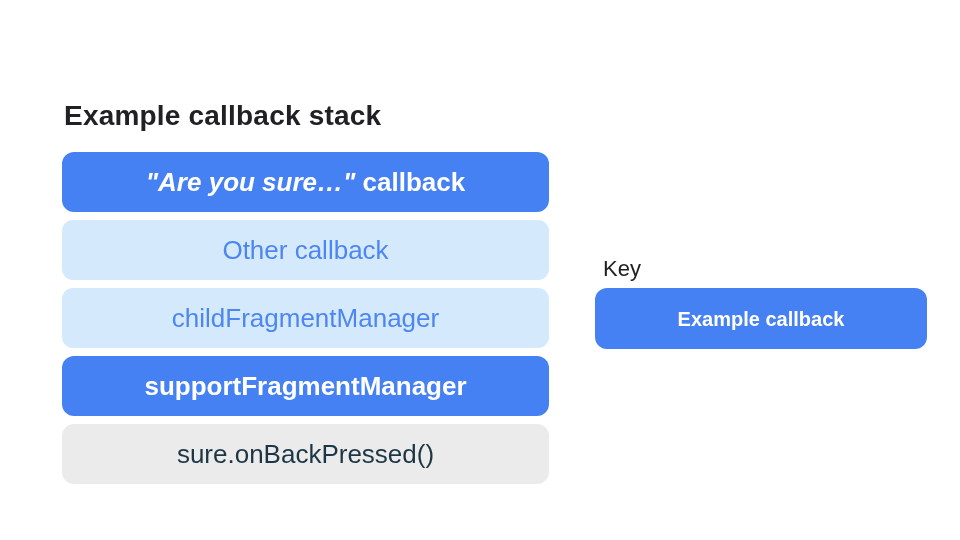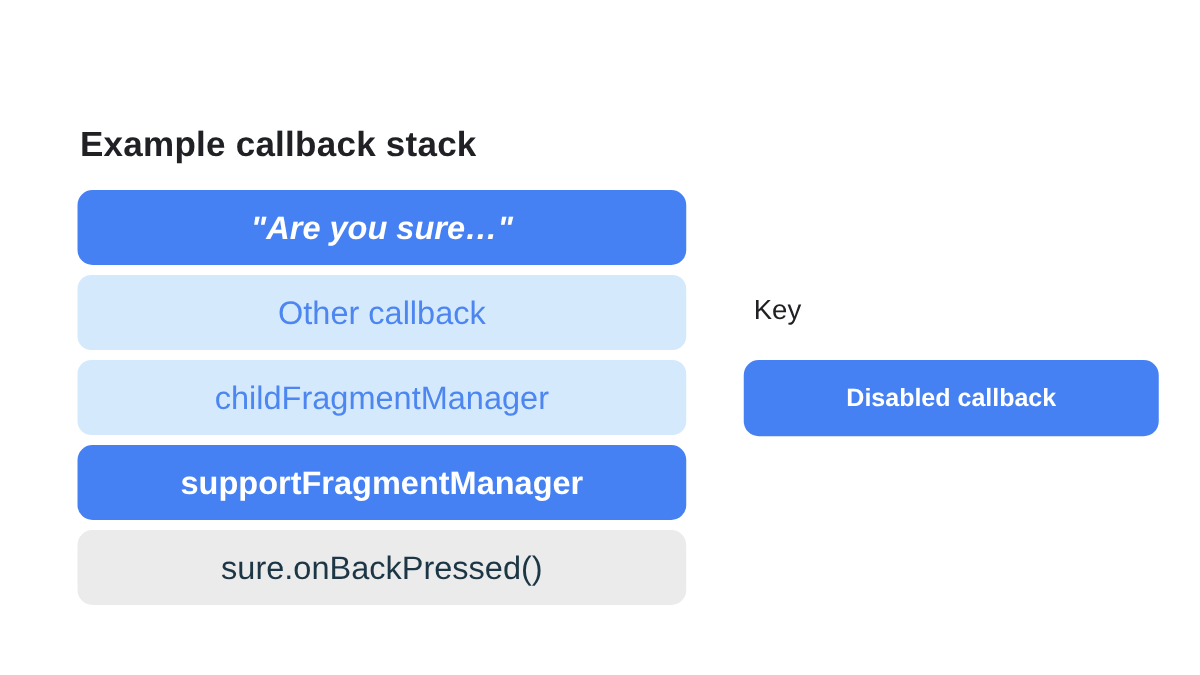--- a/index.html
+++ b/index.html
@@ -63,21 +63,21 @@
     background: var(--system-bg, #ebebeb);
     color: var(--system-text, #1c3645);
     font-weight: 400;
   }
   .quoted { font-style: italic; }
 
   
   .key-title {
     position: absolute;
     left: 603px;
-    top: 235px;
+    top: 256px;
     margin: 0;
     font-size: 22px;
     font-weight: 500;
     color: var(--heading-text, #202124);
   }
   .key-boxes {
     position: absolute;
     left: 595px;
     top: 288px;
     width: 332px;
@@ -92,37 +92,37 @@
 </style>
 </head>
 <body>
 
 <div class="canvas">
 
   <h1 class="stack-title">Example callback stack</h1>
 
   <div class="stack-boxes">
     <div class="box enabled">
-      <span class="quoted">"Are you sure…"</span>
+      <span class="quoted">"Are you sure…"</span><span> callback</span>
     </div>
     <div class="box disabled">
       <span>Other callback</span>
     </div>
     <div class="box disabled">
       <span>childFragmentManager</span>
     </div>
     <div class="box enabled">
       <span>supportFragmentManager</span>
     </div>
     <div class="box system">
       <span>sure.onBackPressed()</span>
     </div>
   </div>
 
   <h2 class="key-title">Key</h2>
 
   <div class="key-boxes">
     <div class="box enabled">
-      <span>Disabled callback</span>
+      <span>Example callback</span>
     </div>
   </div>
 
 </div>
 
 </body></html>

